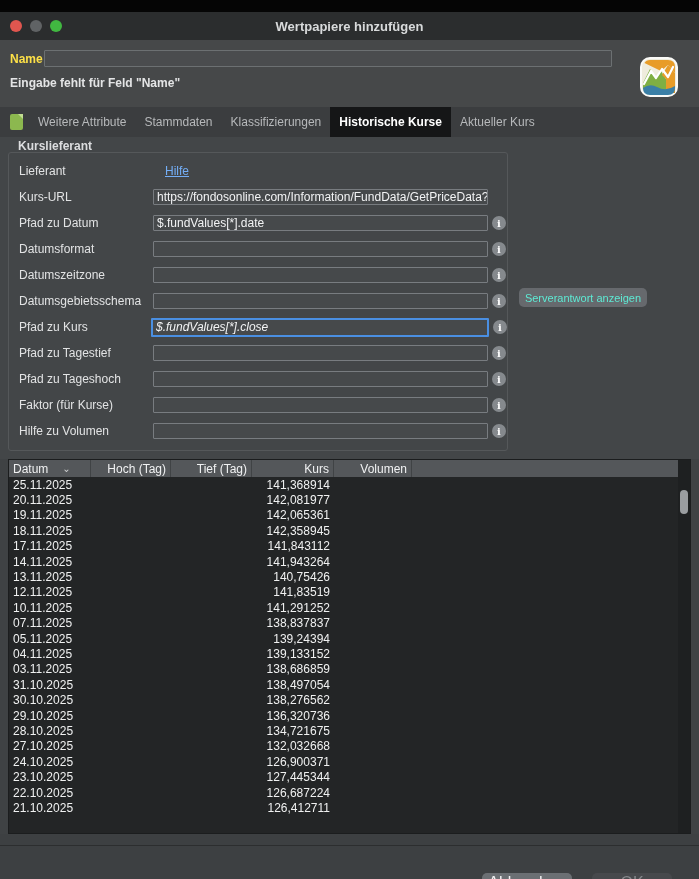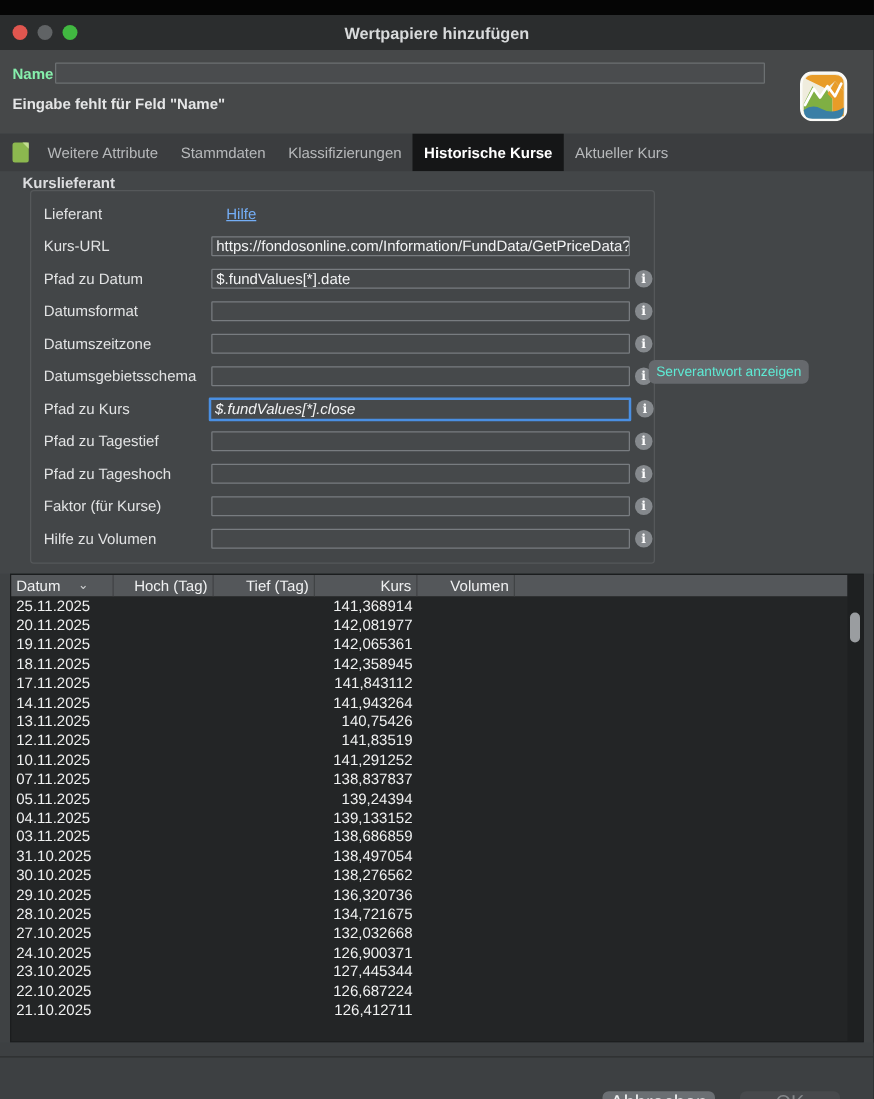--- a/index.html
+++ b/index.html
@@ -11,37 +11,37 @@
   }
   
   .titlebar { position:absolute; left:0; top:0; width:699px; height:28px; background:#2b2d2e;
     display:flex; align-items:center; justify-content:center; }
   .traffic { position:absolute; left:10px; top:8px; display:flex; gap:8px; }
   .light { width:12px; height:12px; border-radius:50%; }
   .title { font-weight:bold; font-size:13px; color:#d8dadb; }
   
   .topsection { position:absolute; left:0; top:28px; width:699px; height:67px; background:#464849; }
   .namerow { position:absolute; left:10px; top:10px; display:flex; align-items:center; }
-  .namelabel { width:34px; font-weight:bold; color:#86efac; }
+  .namelabel { width:34px; font-weight:bold; color:#fde047; }
   .nameinput { width:568px; height:17px; border:1px solid #6c7072; background:#4a4c4e; border-radius:1px; }
   .errortext { position:absolute; left:10px; top:36px; font-weight:bold; color:#e4e5e6; }
   .appicon { position:absolute; right:21px; top:17px; }
   
   .tabstrip { position:absolute; left:0; top:95px; width:699px; height:30px; background:#3b3d3f;
     display:flex; align-items:stretch; }
   .docicon { align-self:center; margin-left:10px; margin-right:6px; position:relative; width:13px; height:16px; }
   .docicon .page { position:absolute; left:0; top:0; width:13px; height:16px; background:#8cb84f; border-radius:2px; }
   .docicon .fold { position:absolute; right:0; top:0; width:0; height:0;
     border-left:5px solid transparent; border-top:5px solid #c2dd92; }
   .tab { display:flex; align-items:center; padding:0 9px; color:#b7b9bb; cursor:default; white-space:nowrap; }
   .tab.selected { background:#151617; color:#ffffff; font-weight:bold; }
   
   .content { position:absolute; left:0; top:125px; width:699px; height:322px; background:#434648; }
   .grouplabel { position:absolute; left:18px; top:2px; font-weight:bold; color:#dcdddf; }
-  .grouppanel { position:absolute; left:24px; top:15px; width:500px; height:299px;
+  .grouppanel { position:absolute; left:8px; top:15px; width:500px; height:299px;
     border:1px solid #55585a; border-radius:3px; padding:5px 0 0 10px; }
   .formrow { display:flex; align-items:center; height:26px; }
   .formrow .flabel { width:134px; color:#e2e3e4; }
   .finput { width:335px; height:16px; border:1px solid #787c80; background:#46494b;
     color:#f2f3f4; font-size:12px; line-height:14px; padding:0 3px;
     white-space:nowrap; overflow:hidden; border-radius:1px; }
   .formrow.focused .finput { border:2px solid #4a8fe2; height:19px; width:338px; margin-left:-2px;font-style:italic; }
   .infoicon { width:14px; height:14px; margin-left:4px; border-radius:50%; background:#85898d;
     color:#ffffff; font-size:10px; font-weight:bold; display:flex; align-items:center;
     justify-content:center; font-family:"DejaVu Serif",serif; flex:0 0 auto; }

